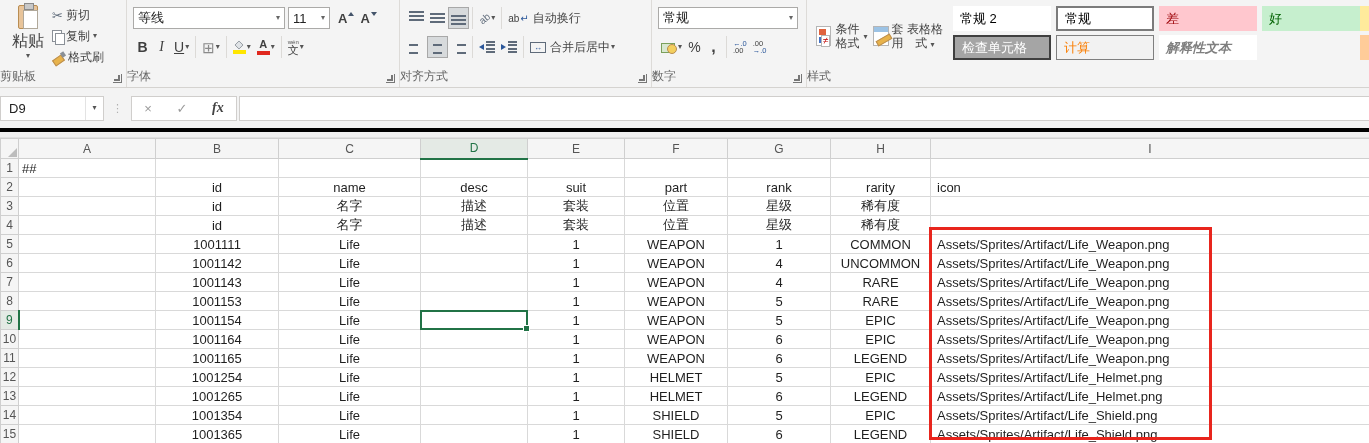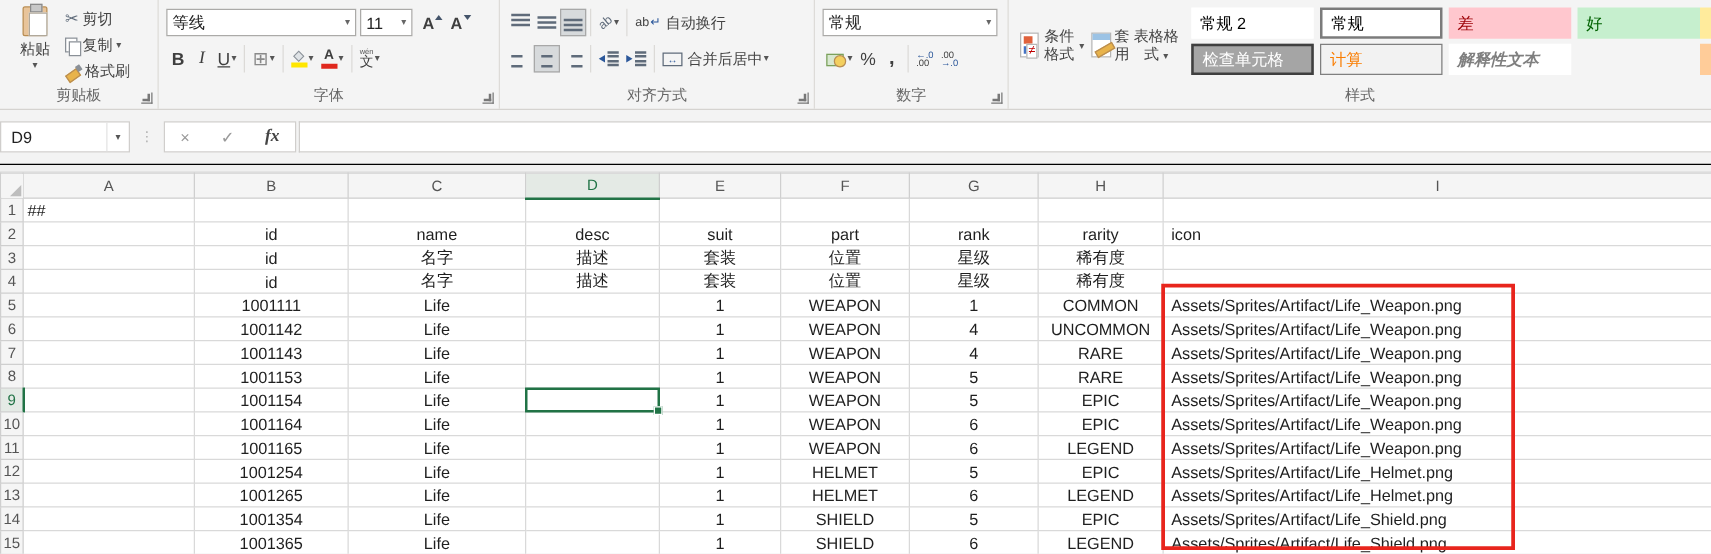--- a/index.html
+++ b/index.html
@@ -3,37 +3,37 @@
 <meta charset="utf-8">
 <style>
   * { margin:0; padding:0; box-sizing:border-box; }
   html,body { width:1369px; height:443px; overflow:hidden; }
   body { font-family:"Liberation Sans","DejaVu Sans",sans-serif; background:#fff; color:#333; }
   .app { position:relative; width:1369px; height:443px; background:#fff; }
 
   
   .ribbon { height:88px; background:#f4f4f4; border-bottom:1px solid #d5d3d0; display:flex; }
   .grp { position:relative; height:100%; border-right:1px solid #dddbd8; padding:3px 4px 18px 6px; }
-  .grp-label { position:absolute; bottom:2px; left:0; right:0; text-align:center; font-size:12px; color:#666; }
+  .grp-label { position:absolute; bottom:2px; left:0; right:0; text-align:left; font-size:12px; color:#666; }
   .launcher { position:absolute; right:4px; bottom:4px; width:9px; height:9px;
               border-right:1px solid #777; border-bottom:1px solid #777; }
   .launcher::after { content:""; position:absolute; right:1px; bottom:1px; width:4px; height:4px;
               border-right:2px solid #777; border-bottom:2px solid #777; }
   .rrow { display:flex; align-items:center; height:30px; }
   .rrow.second { height:28px; }
   .caret { font-size:8px; color:#555; line-height:1; }
   .vsep { width:1px; height:22px; background:#dcdad7; margin:0 3px; flex:0 0 1px; }
 
   
   .grp.clipboard { width:127px; display:flex; padding-bottom:18px; }
   .paste-btn { width:44px; display:flex; flex-direction:column; align-items:center; padding-top:2px; }
   .clipboard-ic { width:20px; height:24px; background:#e8c49a; border:1px solid #b98d52; border-radius:2px; position:relative; }
   .clipboard-ic::before { content:""; position:absolute; left:5px; top:-3px; width:8px; height:5px; background:#c8c8c8; border:1px solid #8a8a8a; }
   .clipboard-ic::after { content:""; position:absolute; left:4px; top:4px; width:13px; height:17px; background:#fff; border:1px solid #b0a89a; }
-  .paste-btn .txt { font-size:12px; color:#444; margin-top:2px; }
+  .paste-btn .txt { font-size:16px; color:#444; margin-top:2px; }
   .clip-col { display:flex; flex-direction:column; justify-content:flex-start; gap:1px; padding-top:2px; }
   .clip-item { display:flex; align-items:center; gap:3px; font-size:12px; color:#444; height:20px; padding:0 2px; }
   .scissors { color:#5f6b7a; font-size:13px; }
   .copy-ic { position:relative; width:11px; height:13px; }
   .copy-ic::before,.copy-ic::after { content:""; position:absolute; width:8px; height:10px; background:#fff; border:1px solid #8a9097; }
   .copy-ic::before { left:0; top:0; } .copy-ic::after { left:3px; top:3px; }
   .brush-ic { position:relative; width:13px; height:13px; }
   .brush-ic::before { content:""; position:absolute; left:1px; top:6px; width:9px; height:5px; background:#e8b34b; border:1px solid #b98d52; transform:rotate(-35deg); }
   .brush-ic::after { content:""; position:absolute; right:0; top:1px; width:4px; height:5px; background:#8a9097; transform:rotate(-35deg); }
 
@@ -114,21 +114,21 @@
   .g-good { background:var(--style-good-bg); color:var(--style-good-text); }
   .g-calc { background:#f2f2f2; color:var(--style-calc-text); border:1px solid #7f7f7f; }
   .g-check{ background:var(--style-check-bg); color:#fff; border:2px solid #3f3f3f; }
   .g-expl { color:var(--style-expl-text); font-style:italic;font-weight:bold; }
   .g-warn { color:var(--style-warn-text); }
   .sliver { width:9px; height:25px; }
   .sliver.top { background:var(--sliver-top); }
   .sliver.bottom { background:var(--sliver-bottom); }
 
   
-  .fbar { height:44px; background:#f3f3f3; border-bottom:1px solid #000000; display:flex; align-items:center; padding:0; }
+  .fbar { height:44px; background:#f3f3f3; border-bottom:4px solid #000000; display:flex; align-items:center; padding:0; }
   .namebox { width:104px; height:25px; background:#fff; border:1px solid #d0cecc; display:flex; align-items:center; }
   .namebox .val { flex:1; padding-left:8px; font-size:13px; color:#222; }
   .namebox .dd { width:18px; height:100%; border-left:1px solid #e3e3e3; display:flex; align-items:center; justify-content:center; }
   .dots { color:#b0b0b0; font-size:11px; letter-spacing:0; margin:0 8px; }
   .fx-box { width:106px; height:25px; background:#fff; border:1px solid #d0cecc; display:flex; align-items:center; justify-content:space-around; }
   .fx-box .b { color:#9a9a9a; font-size:13px; }
   .fx-box .fx { color:#444; font-style:italic; font-family:"Liberation Serif",serif; font-weight:bold; font-size:14px; }
   .finput { flex:1; height:25px; background:#fff; border:1px solid #d0cecc; border-right:none; margin-left:2px; font-size:13px; padding:0 6px; color:#222; }
 
   

